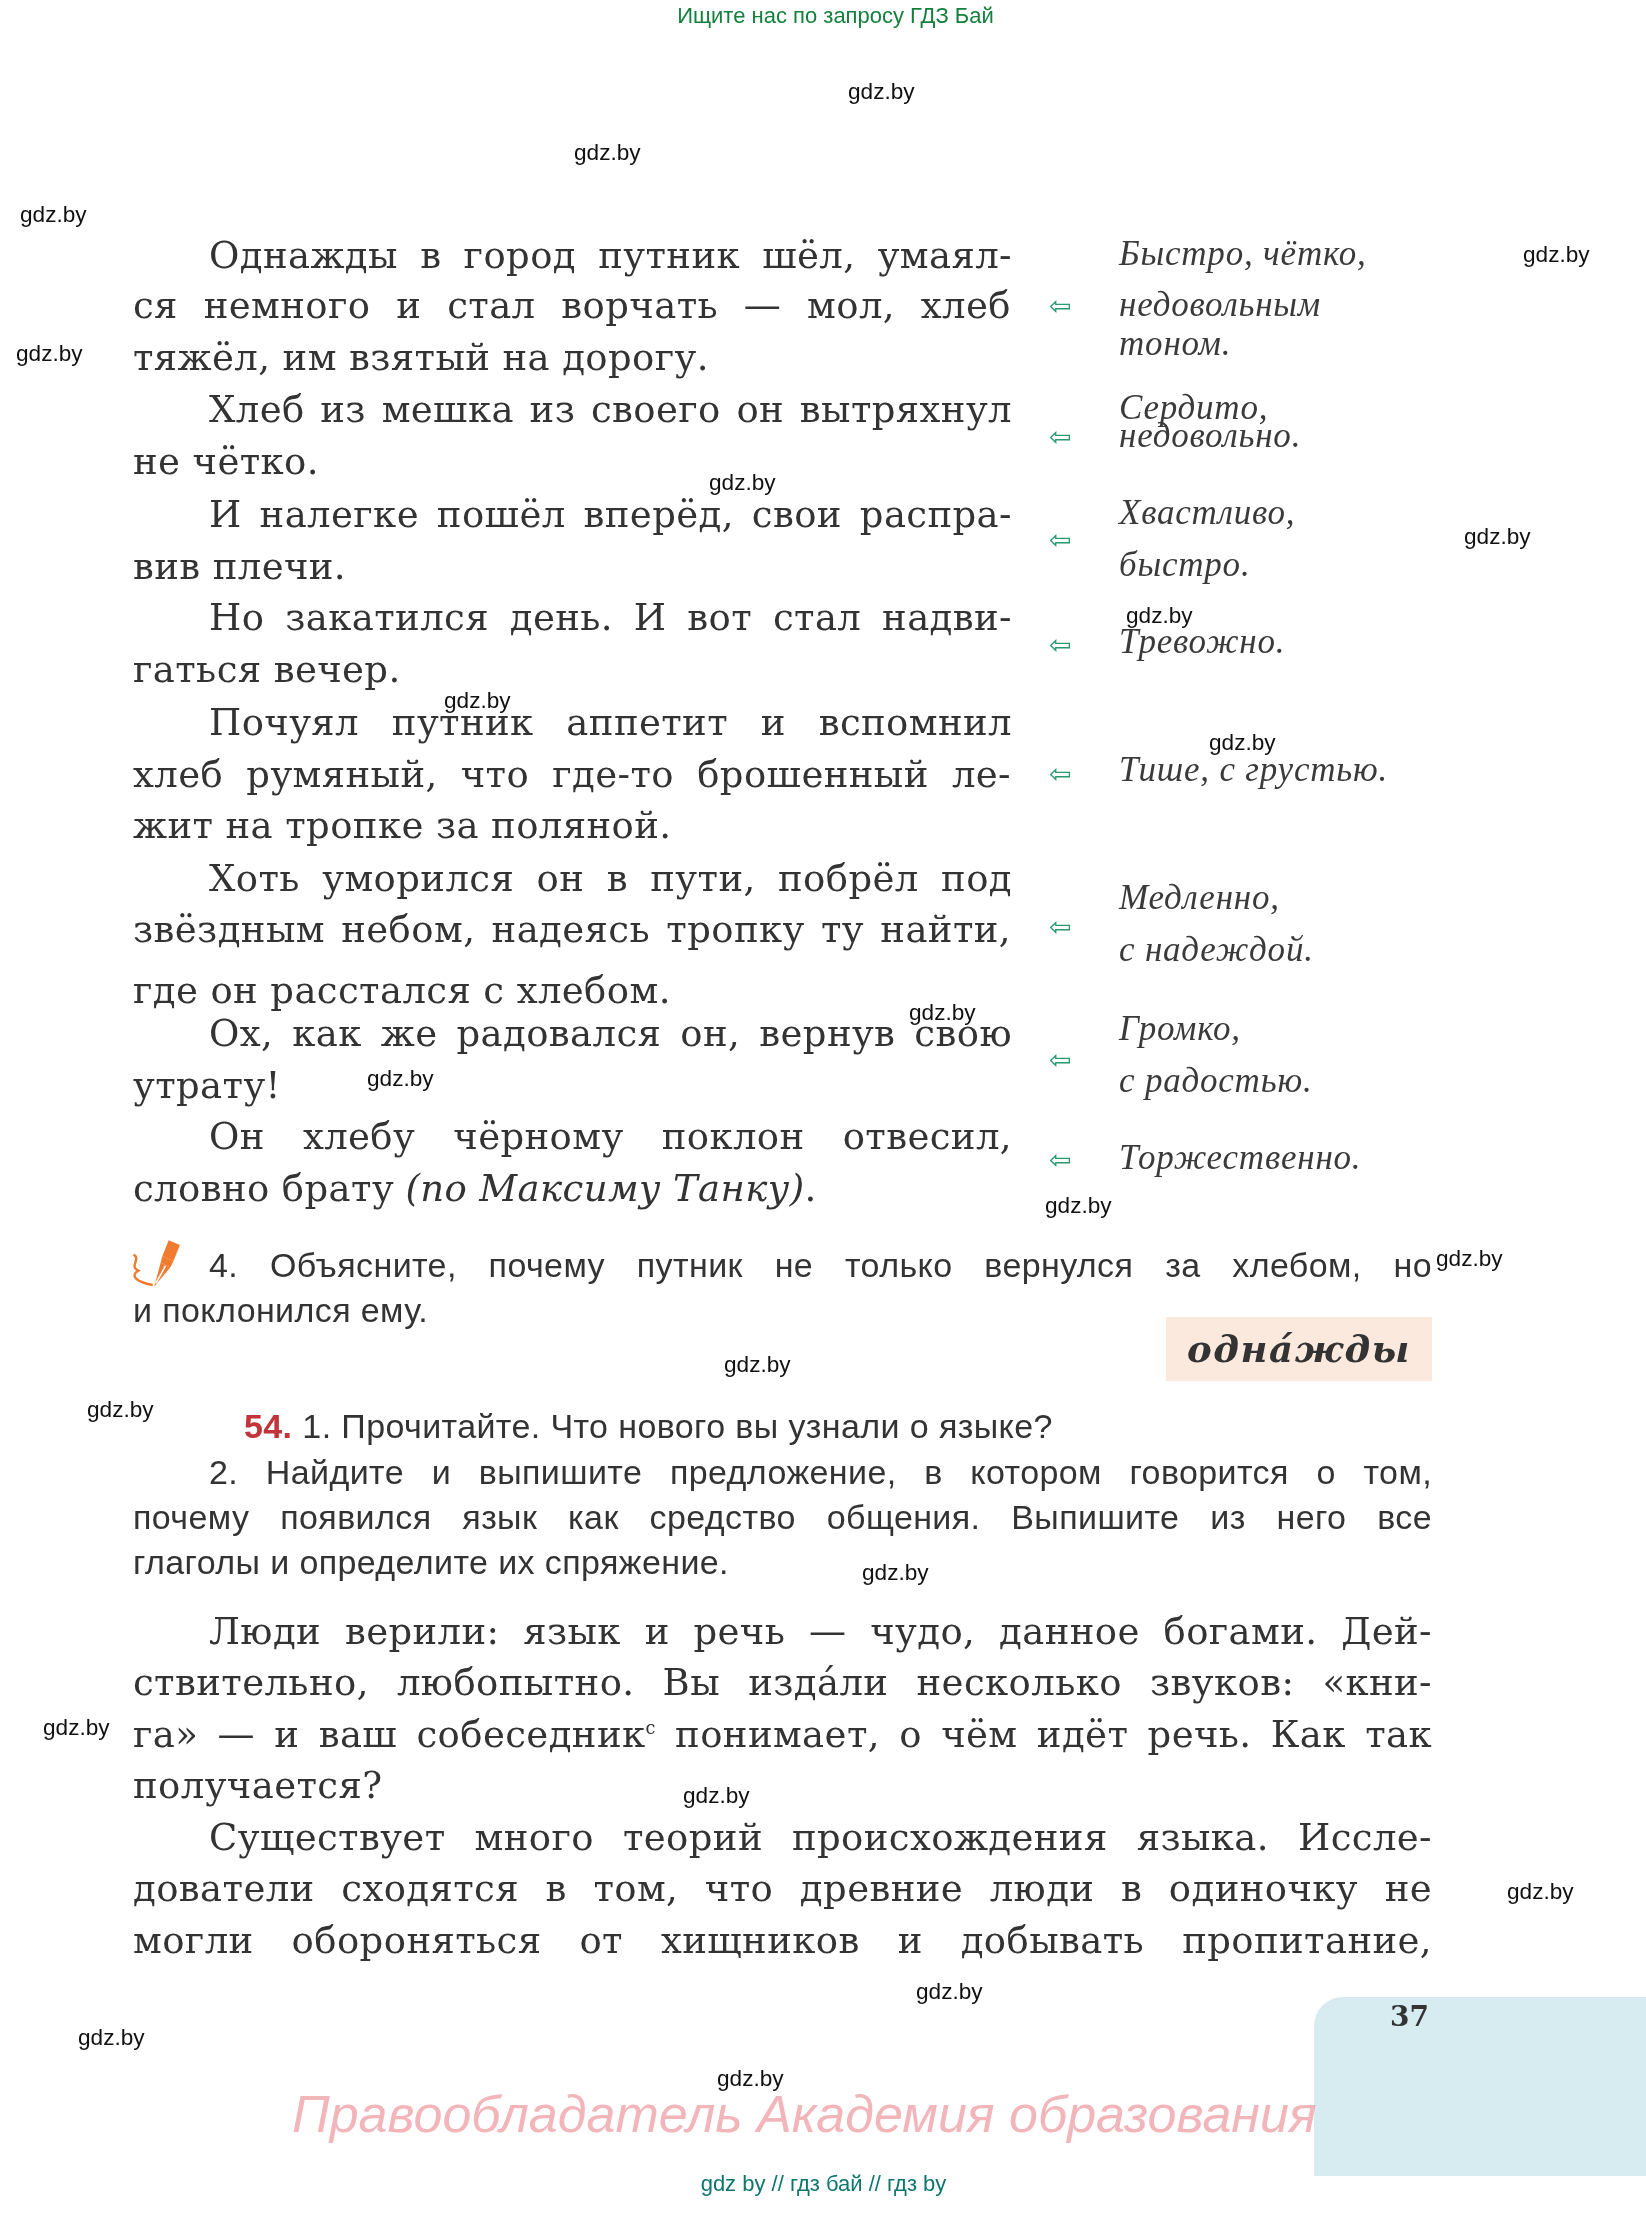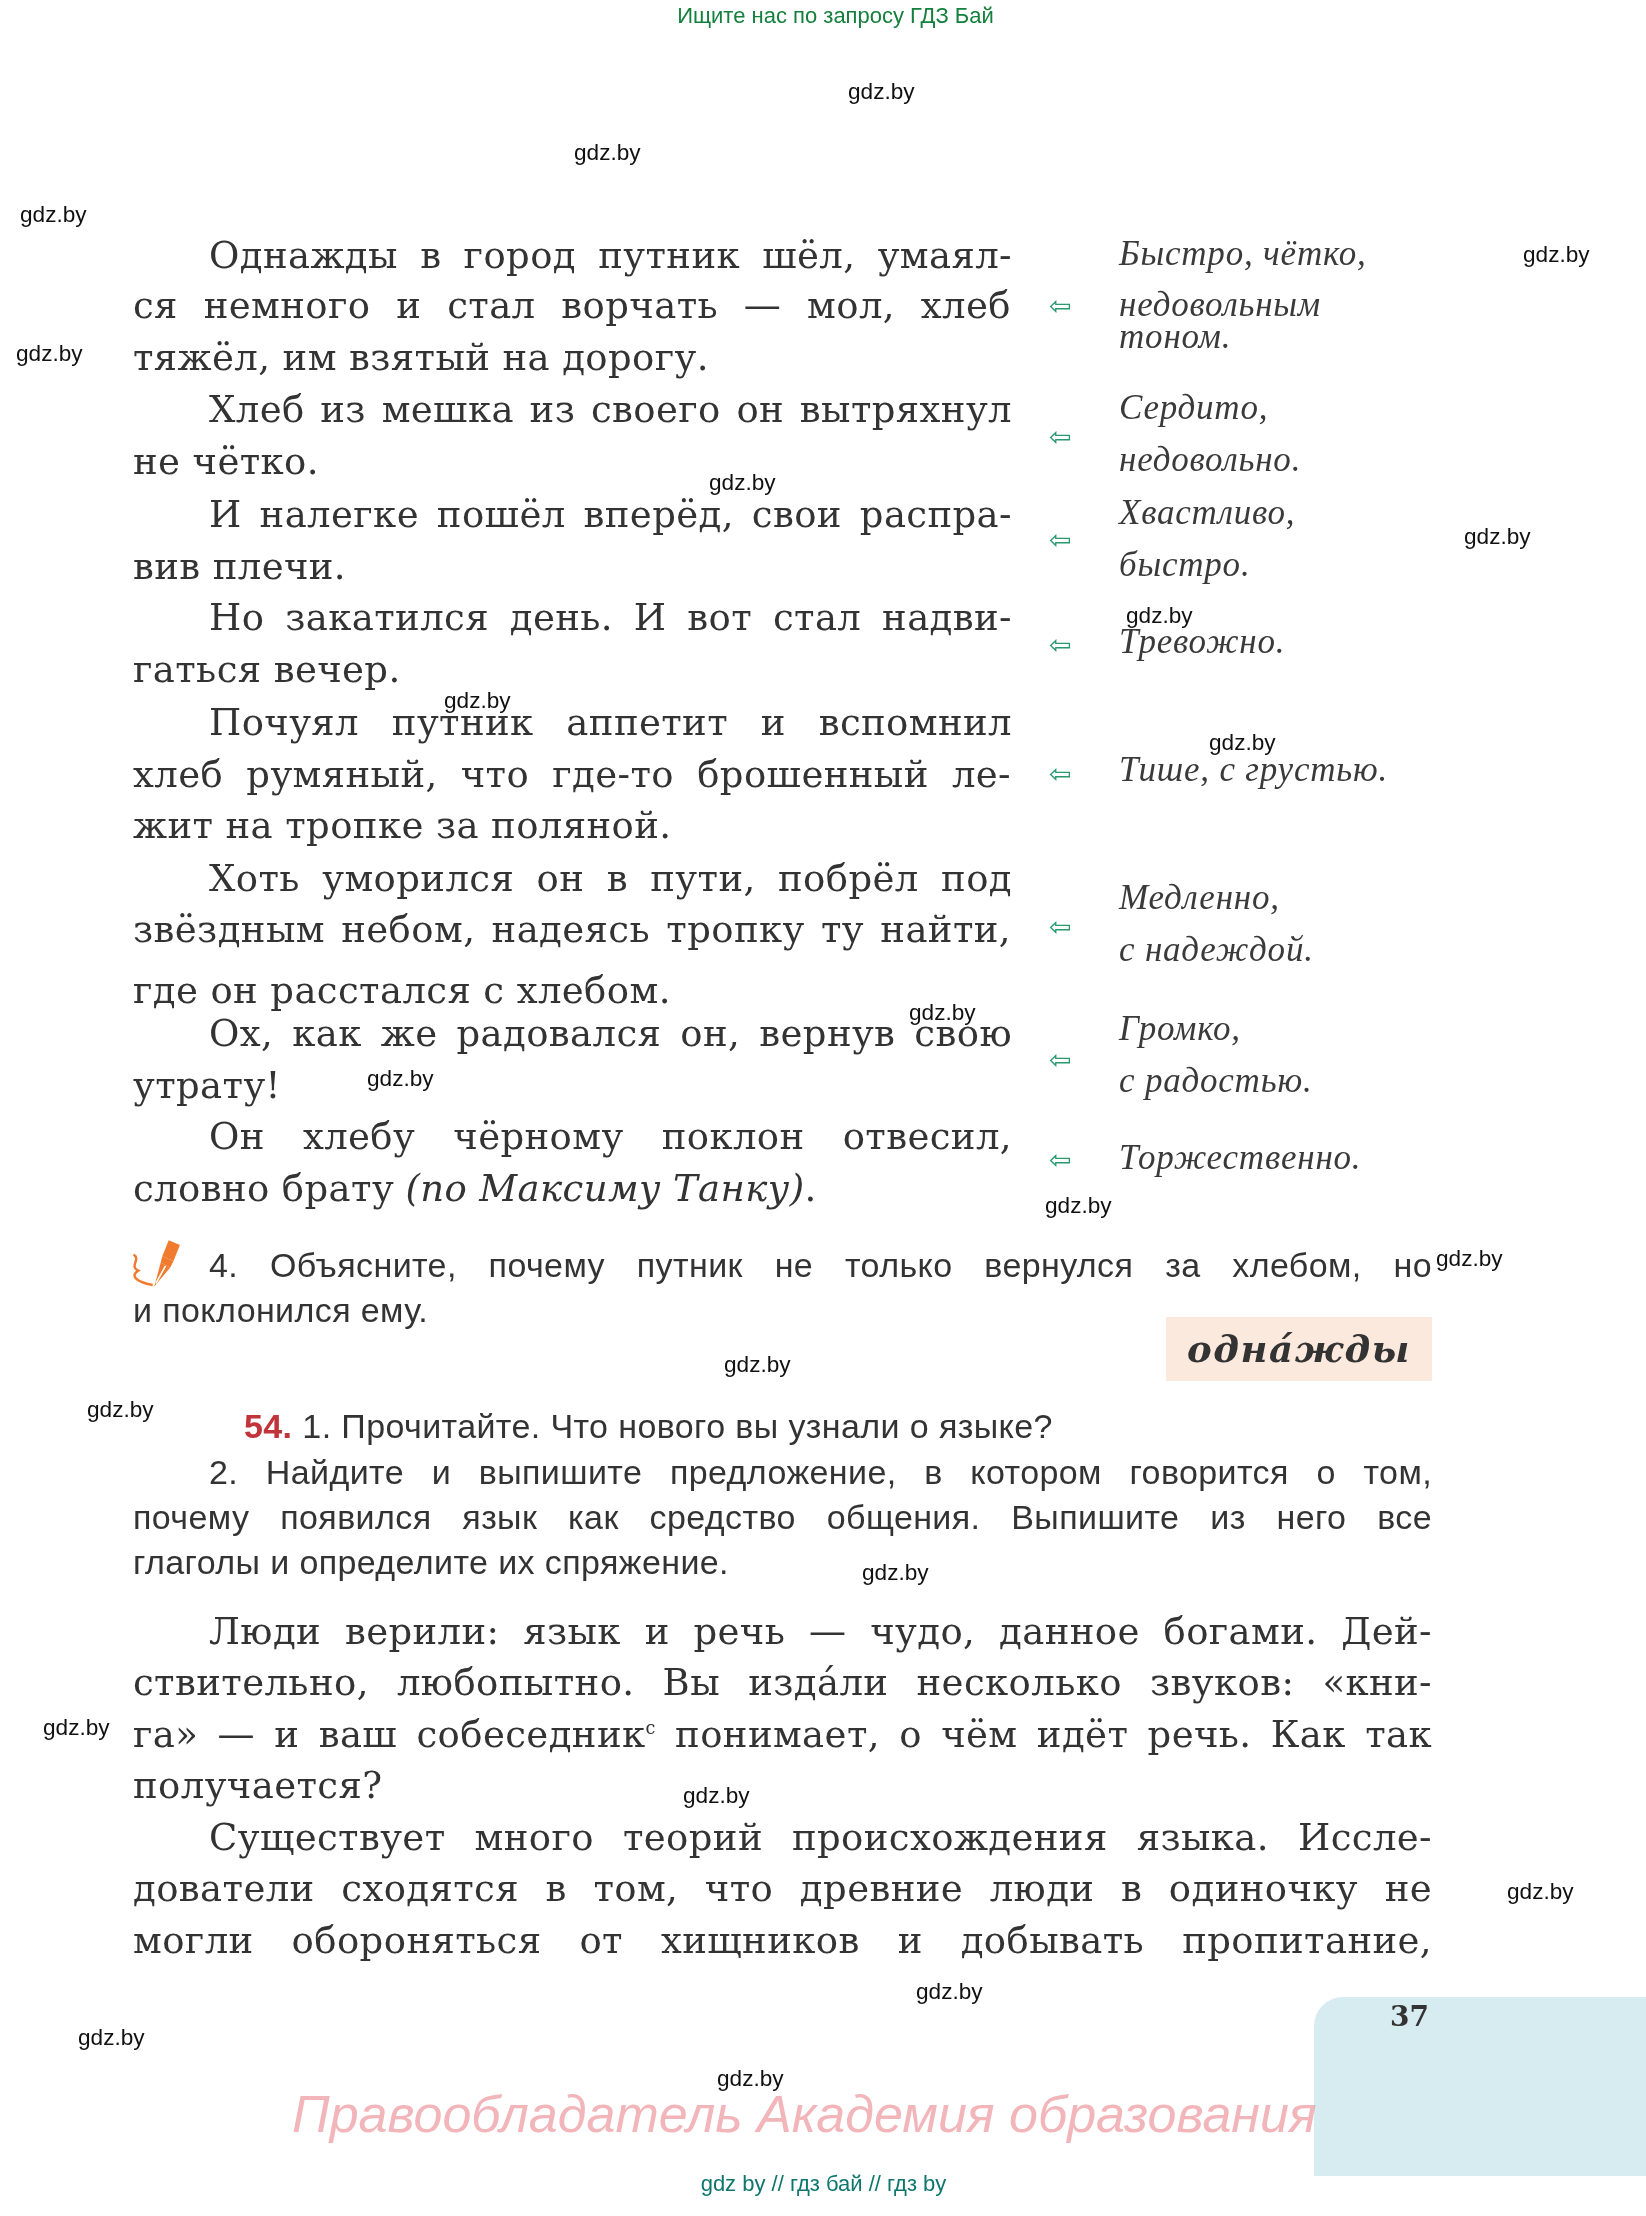--- a/index.html
+++ b/index.html
@@ -87,24 +87,24 @@
     <div class="abs serif poem-line" style="left:133px; top:961px;margin-top:8px;">где он расстался с хлебом.</div>
     <div class="abs serif poem-line" style="left:209px; top:1012px; width:803px; text-align:justify; text-align-last:justify;">Ох, как же радовался он, вернув свою</div>
     <div class="abs serif poem-line" style="left:133px; top:1064px;">утрату!</div>
     <div class="abs serif poem-line" style="left:209px; top:1115px; width:803px; text-align:justify; text-align-last:justify;">Он хлебу чёрному поклон отвесил,</div>
     <div class="abs serif poem-line" style="left:133px; top:1167px;">словно брату<span style="font-style:italic; margin-left:11.3px;">(по Максиму Танку)</span><span>.</span></div>
   </div>
 <div id="notes">
     <div class="abs arrow" style="left:1049px; top:290px;">⇦</div>
     <div class="abs note" style="left:1119px; top:234px;">Быстро, чётко,</div>
     <div class="abs note" style="left:1119px; top:285px;">недовольным</div>
-    <div class="abs note" style="left:1119px; top:317px;">тоном.</div>
+    <div class="abs note" style="left:1119px; top:324px;">тоном.</div>
     <div class="abs arrow" style="left:1049px; top:421px;">⇦</div>
     <div class="abs note" style="left:1119px; top:388px;">Сердито,</div>
-    <div class="abs note" style="left:1119px; top:440px;">недовольно.</div>
+    <div class="abs note" style="left:1119px; top:416px;">недовольно.</div>
     <div class="abs arrow" style="left:1049px; top:524px;">⇦</div>
     <div class="abs note" style="left:1119px; top:493px;">Хвастливо,</div>
     <div class="abs note" style="left:1119px; top:545px;">быстро.</div>
     <div class="abs arrow" style="left:1049px; top:629px;">⇦</div>
     <div class="abs note" style="left:1119px; top:622px;">Тревожно.</div>
     <div class="abs arrow" style="left:1049px; top:758px;">⇦</div>
     <div class="abs note" style="left:1119px; top:750px;">Тише, с грустью.</div>
     <div class="abs arrow" style="left:1049px; top:911px;">⇦</div>
     <div class="abs note" style="left:1119px; top:878px;">Медленно,</div>
     <div class="abs note" style="left:1119px; top:930px;">с надеждой.</div>

